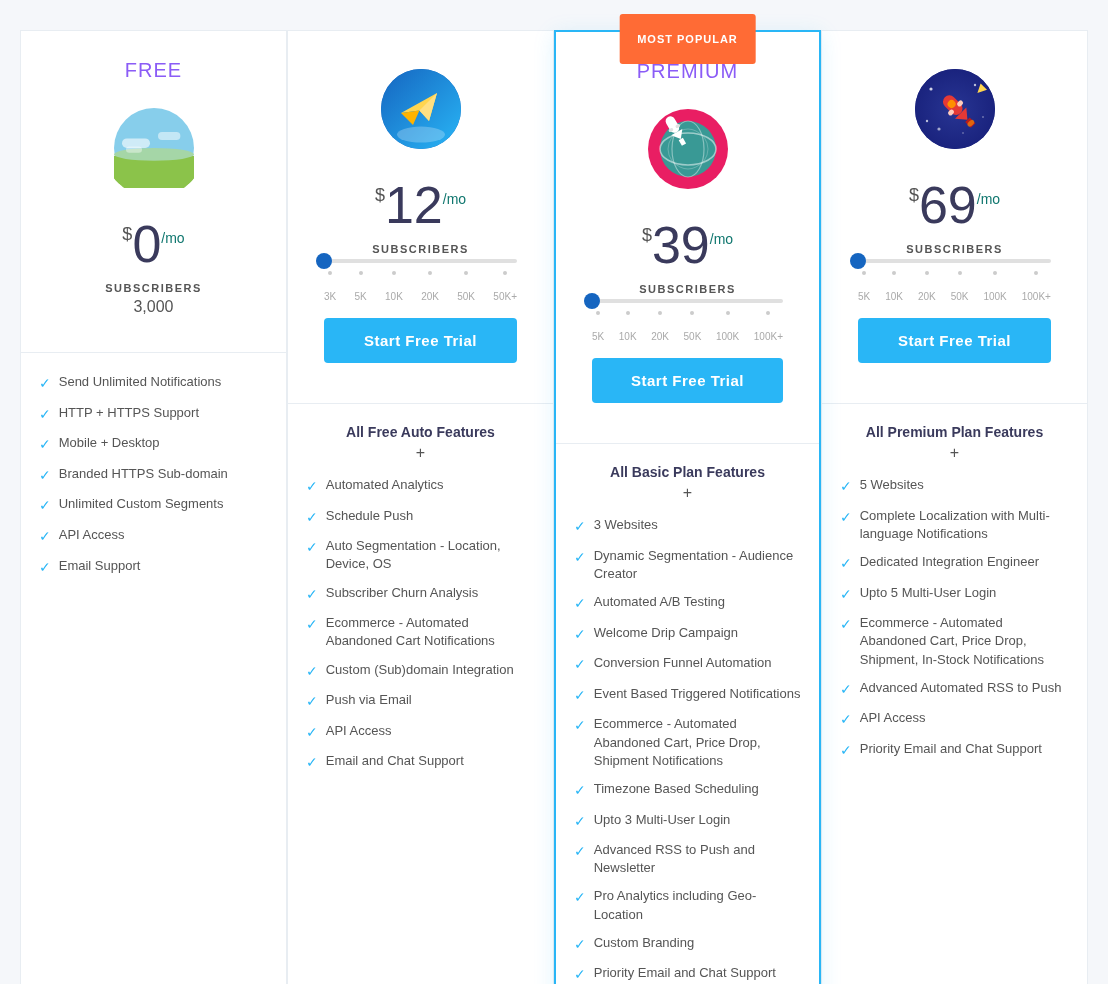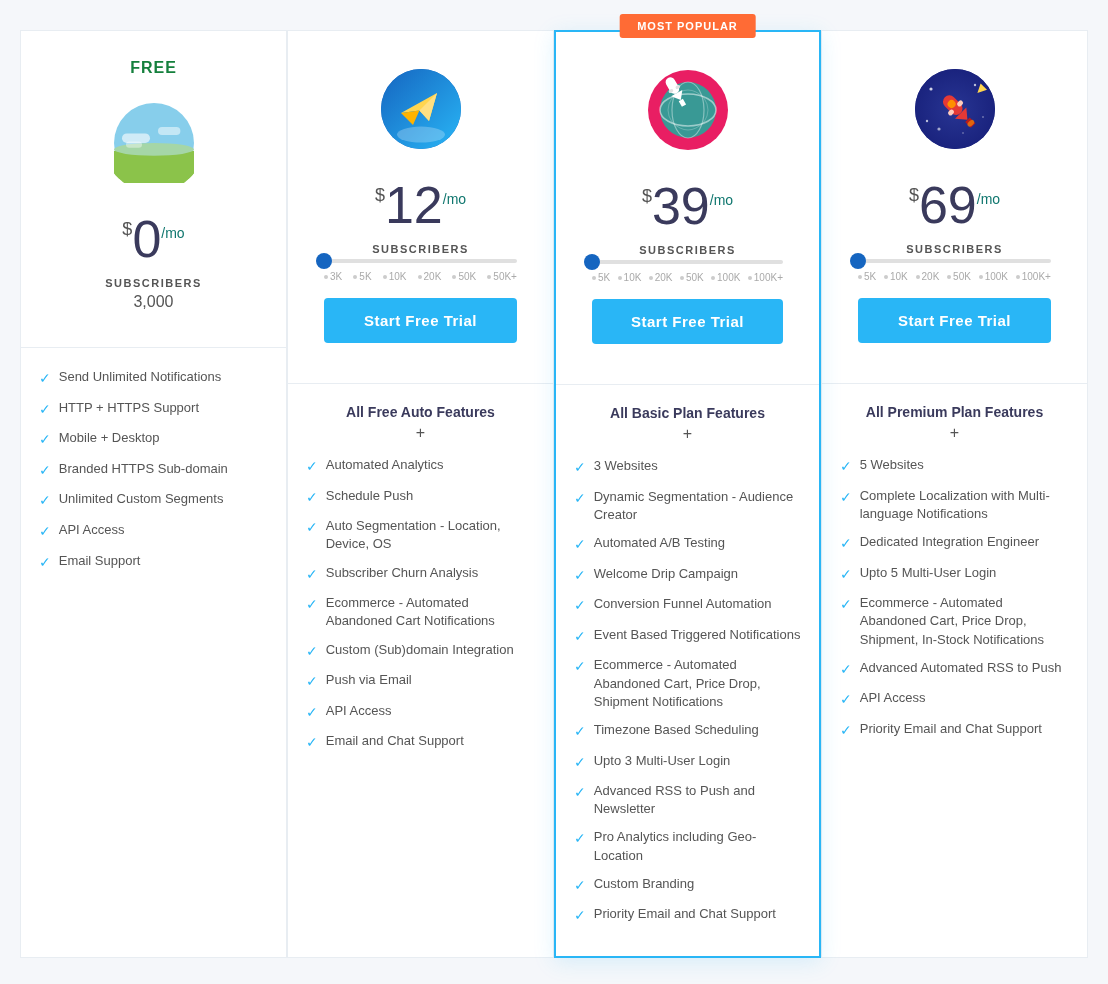--- a/index.html
+++ b/index.html
@@ -33,34 +33,34 @@
     .most-popular-badge {
       position: absolute;
       top: -18px;
       left: 50%;
       transform: translateX(-50%);
       background: #ff6b35;
       color: #fff;
       font-size: 11px;
       font-weight: 700;
       letter-spacing: 1px;
-      padding: 6px 18px;
+      padding: 19px 18px;
       border-radius: 3px;
       white-space: nowrap;
       text-transform: uppercase;
     }
     .plan-header {
       padding: 28px 20px 20px;
       text-align: center;
       width: 100%;
     }
     .plan-name {
-      font-size: 16px;
-      font-weight: 700;
-      color: #15803d;
+      font-size: 20px;
+      font-weight: 400;
+      color: #8b5cf6;
       letter-spacing: 1px;
       margin-bottom: 16px;
       text-transform: uppercase;
     }
     .plan-icon {
       width: 100px;
       height: 100px;
       border-radius: 50%;
       margin: 0 auto 20px;
       overflow: hidden;
@@ -135,23 +135,23 @@
       margin-left: -8px;
     }
     .slider-ticks {
       display: flex;
       justify-content: space-between;
       font-size: 10px;
       color: #aaa;
     }
     .slider-tick {
       display: flex;
-      flex-direction: row;
+      flex-direction: column;
       align-items: center;
-      gap: 2px;
+      gap: 16px;
     }
     .slider-tick-dot {
       width: 4px;
       height: 4px;
       border-radius: 50%;
       background: #ccc;
     }
     .btn-action {
       display: block;
       width: calc(100% - 32px);
@@ -374,20 +374,21 @@
     </div>
         <div class="feature-item">
       <span class="check-icon">✓</span>
       <span>Email and Chat Support</span>
     </div>
     </div>
   </div>
     <div class="plan-card premium">
     <div class="most-popular-badge">MOST POPULAR</div>
     <div class="plan-header">
+      <div class="plan-name">PREMIUM</div>
       <div class="plan-icon">
           <svg class="plan-svg" viewBox="0 0 100 100" xmlns="http://www.w3.org/2000/svg">
       <circle cx="50" cy="50" r="50" fill="#e91e63"></circle>
       <circle cx="50" cy="50" r="35" fill="#26a69a" opacity="0.9"></circle>
       <ellipse cx="50" cy="50" rx="35" ry="20" fill="none" stroke="rgba(255,255,255,0.5)" stroke-width="2"></ellipse>
       <ellipse cx="50" cy="50" rx="20" ry="35" fill="none" stroke="rgba(255,255,255,0.4)" stroke-width="1.5"></ellipse>
       <path d="M30 35 Q50 15 70 35 Q80 50 70 65 Q50 85 30 65 Q20 50 30 35Z" fill="none" stroke="rgba(255,255,255,0.3)" stroke-width="1"></path>
       <g transform="translate(32,22) rotate(-30)">
         <rect x="-6" y="-14" width="12" height="22" rx="6" fill="white"></rect>
         <polygon points="-8,8 8,8 0,18" fill="white"></polygon>

